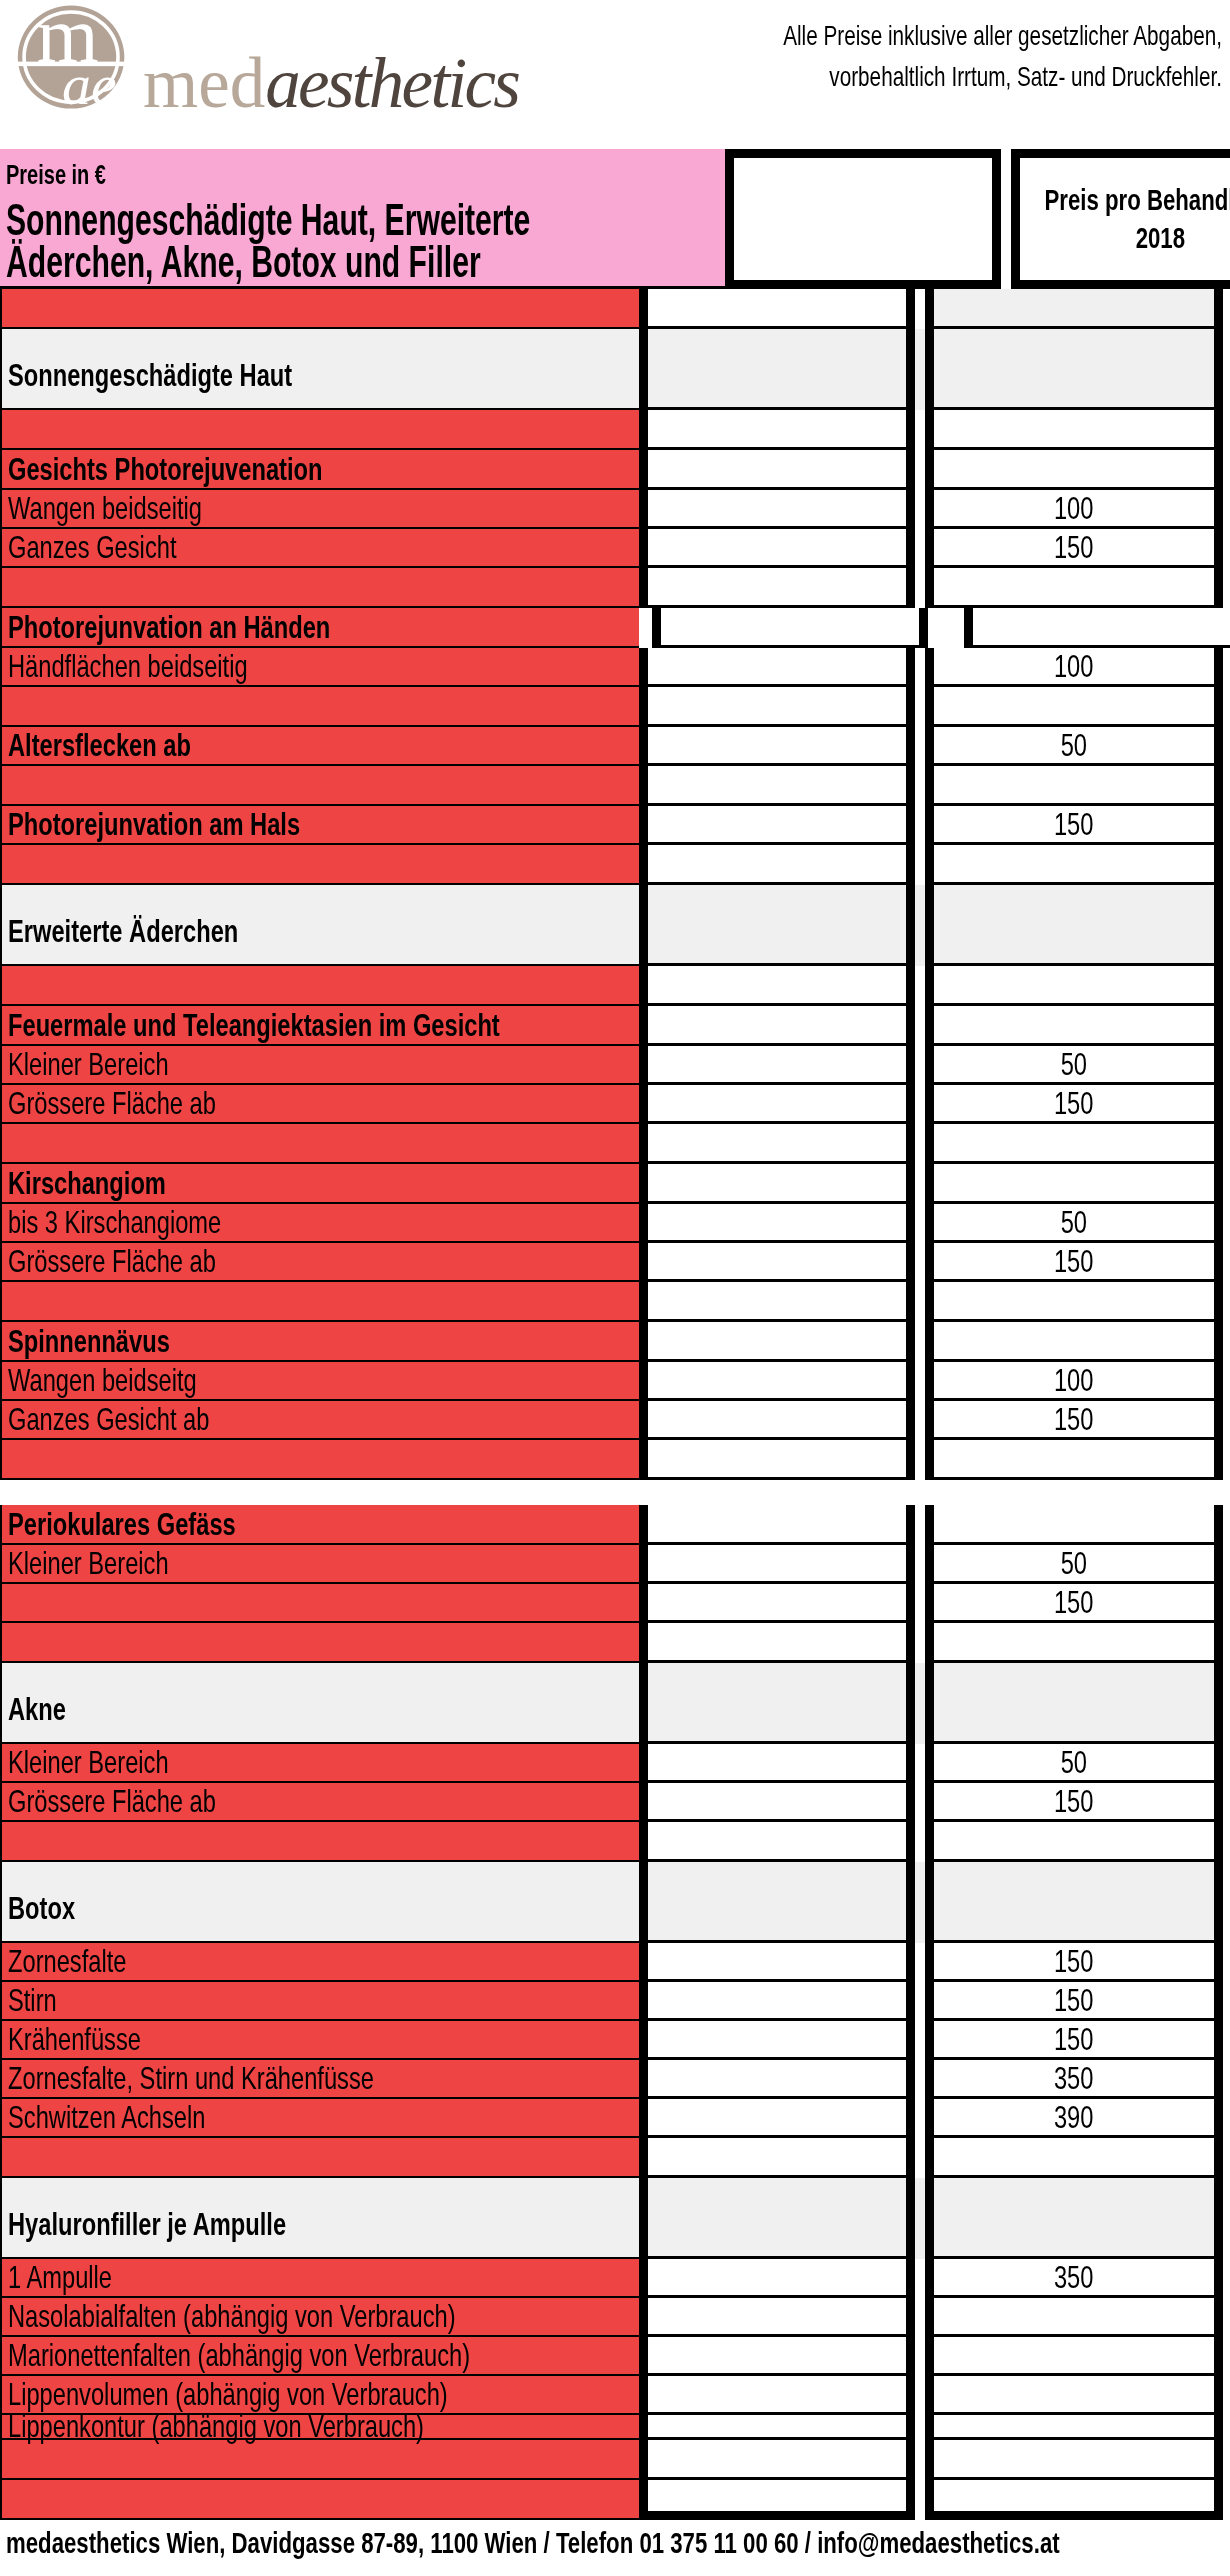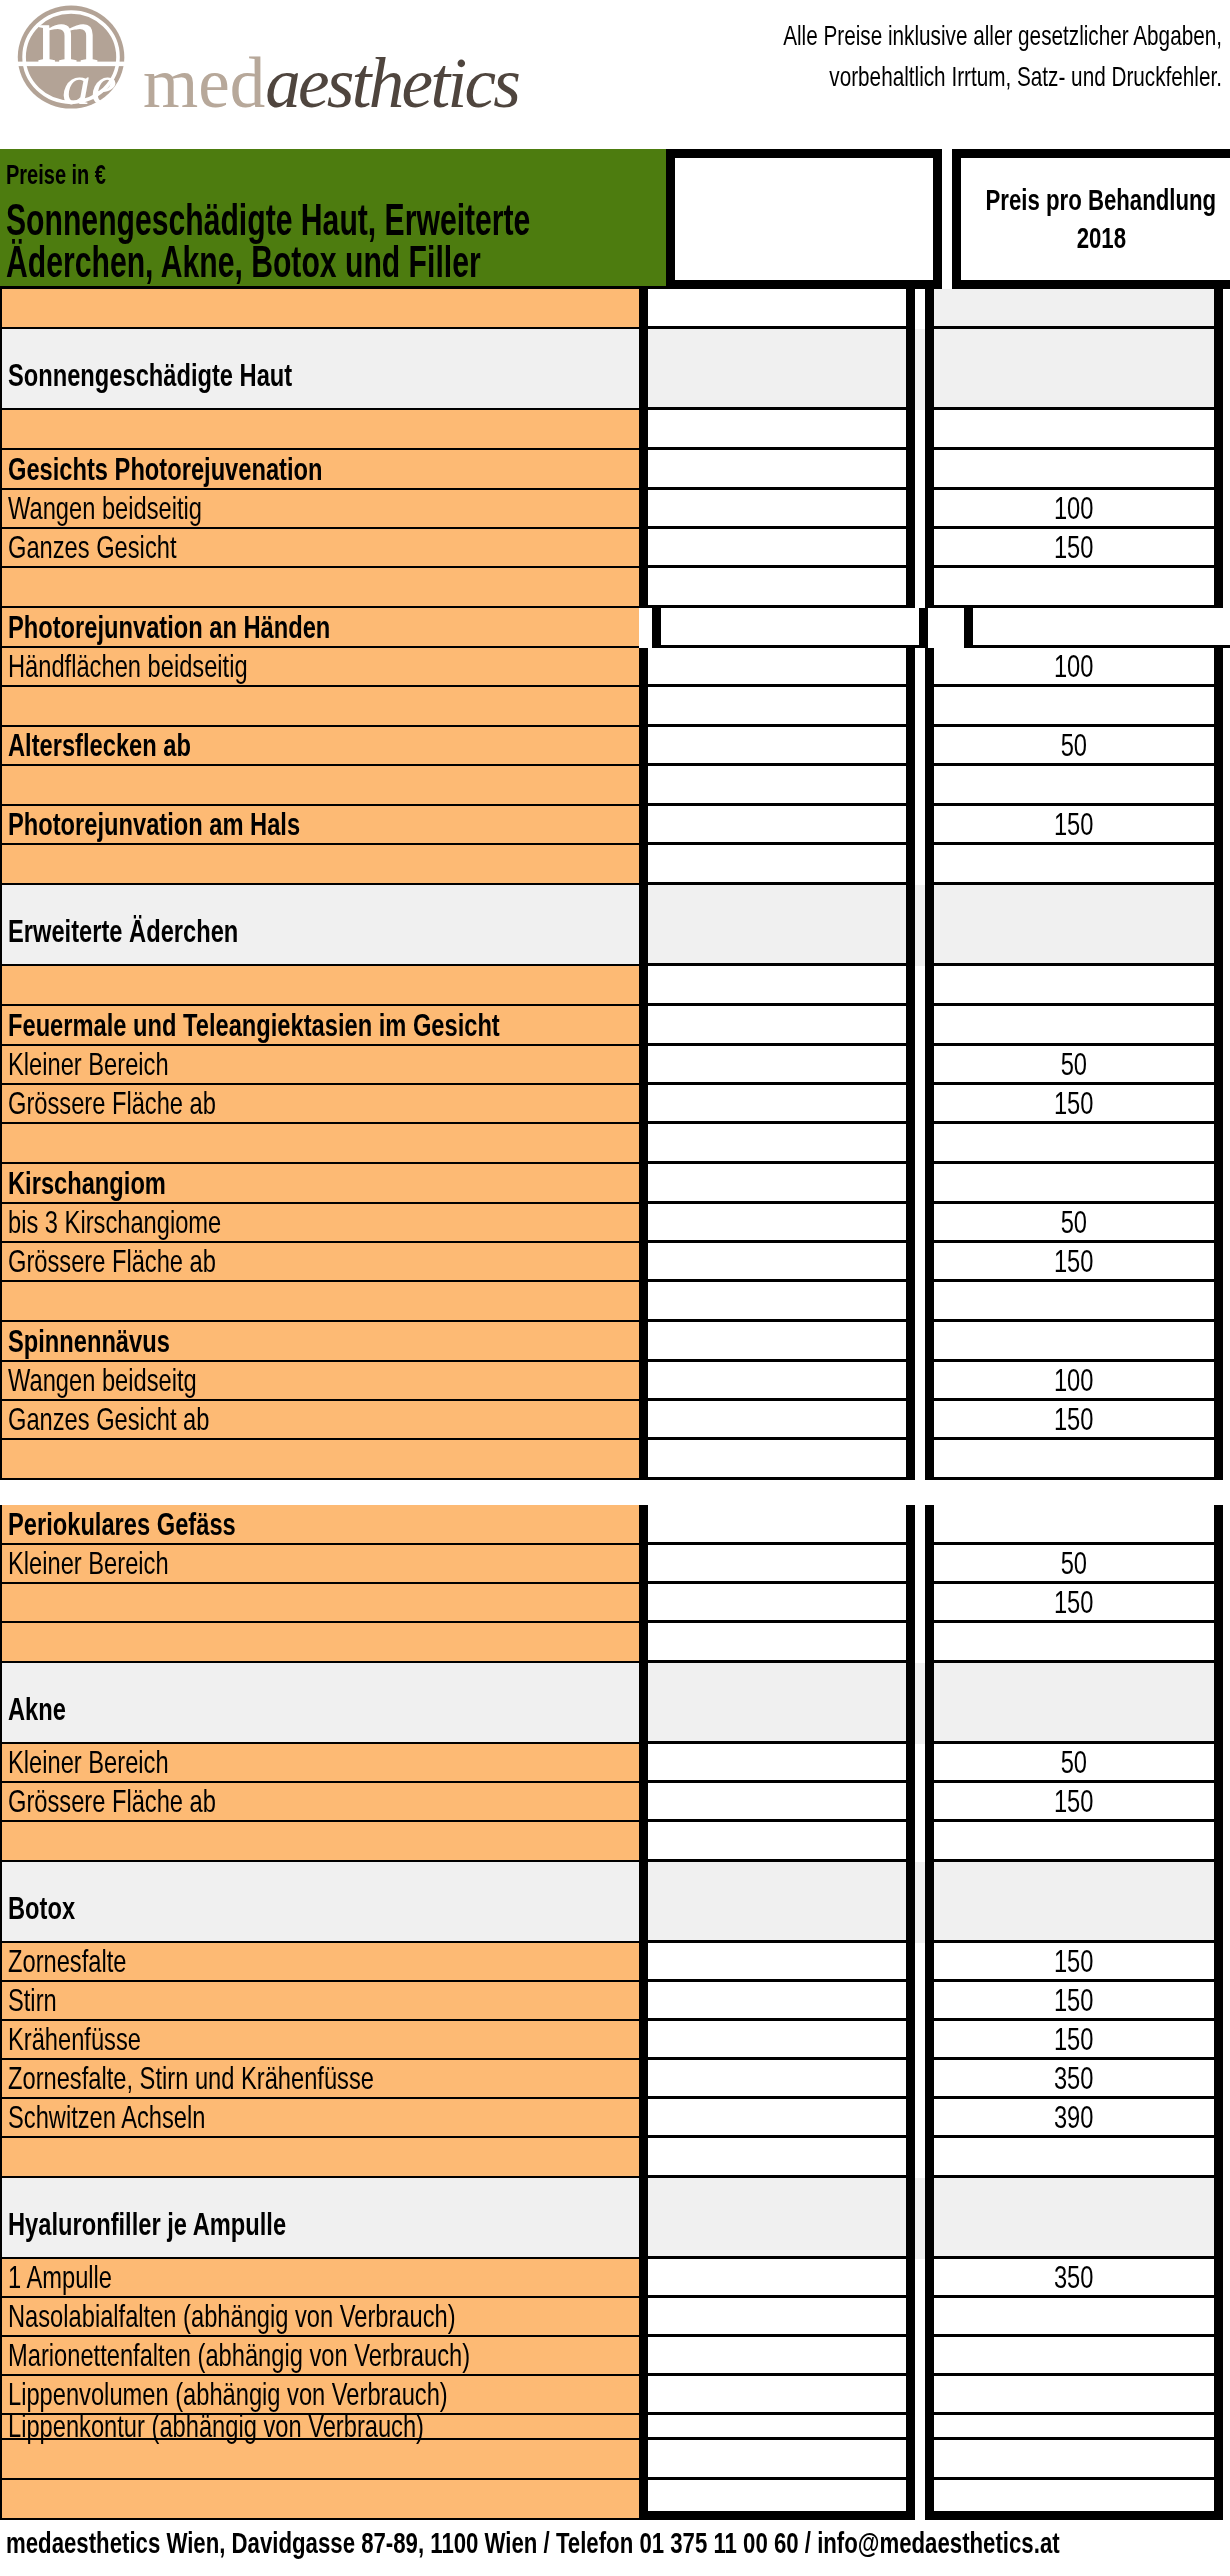--- a/index.html
+++ b/index.html
@@ -18,38 +18,38 @@
   .headnote .ln { display:block; white-space:nowrap; transform:scaleX(0.74); transform-origin:100% 50%; }
 
   
   .cx { display:inline-block; white-space:nowrap; transform:scaleX(0.74); transform-origin:0 50%; }
   .cx-c { transform-origin:50% 50%; }
 
   
   .grid { position:absolute; top:149px; left:0; }
   .row { display:flex; }
   .lc { width:639px; box-sizing:border-box; border-left:2.7px solid #000; border-bottom:2.7px solid #000;
-        display:flex; align-items:center; padding-left:6.3px; background:#fdba74; }
+        display:flex; align-items:center; padding-left:6.3px; background:#ef4444; }
   .mc { width:276px; box-sizing:border-box; border-left:9px solid #000; border-right:9px solid #000;
         border-bottom:3.6px solid #000; background:#fff; }
   .gc { width:10px; background:#fff; }
   .rc { width:298px; box-sizing:border-box; border-left:9px solid #000; border-right:9px solid #000;
         border-bottom:3.6px solid #000; display:flex; align-items:center; justify-content:center; background:#fff; }
   .row.first .mc, .row.first .rc { border-top:9px solid #000; border-bottom:9px solid #000; }
   .row.last  .mc, .row.last  .rc { border-bottom:9px solid #000; }
   .row.section .lc, .row.section .mc, .row.section .gc, .row.section .rc { background:#f0f0f0; }
   .row.section .lc { align-items:flex-end; padding-bottom:14.5px; }
   .row.pricegrey .rc { background:#f0f0f0; }
 
   .label { font-size:32px; }
   .bold  { font-weight:bold; }
   .price { font-size:32px; }
 
   
-  .hdr-left { width:666px; box-sizing:border-box; border-bottom:3.6px solid #000; background:#4d7c0f;
+  .hdr-left { width:725px; box-sizing:border-box; border-bottom:3.6px solid #000; background:#f9a8d4;
               display:block; padding:11px 0 0 6.3px; }
   .preise { font-size:27px; font-weight:bold; }
   .title  { font-size:45px; font-weight:bold; line-height:42px; margin-top:8.1px; }
   .title .cx { transform:scaleX(0.67); }
   .rc.rhead { flex-direction:column; justify-content:center; font-size:30px; font-weight:bold; line-height:38px; }
 
   
   .footer { position:absolute; left:6.3px; top:2526px; font-size:30px; font-weight:bold; }
 </style>
 </head>

